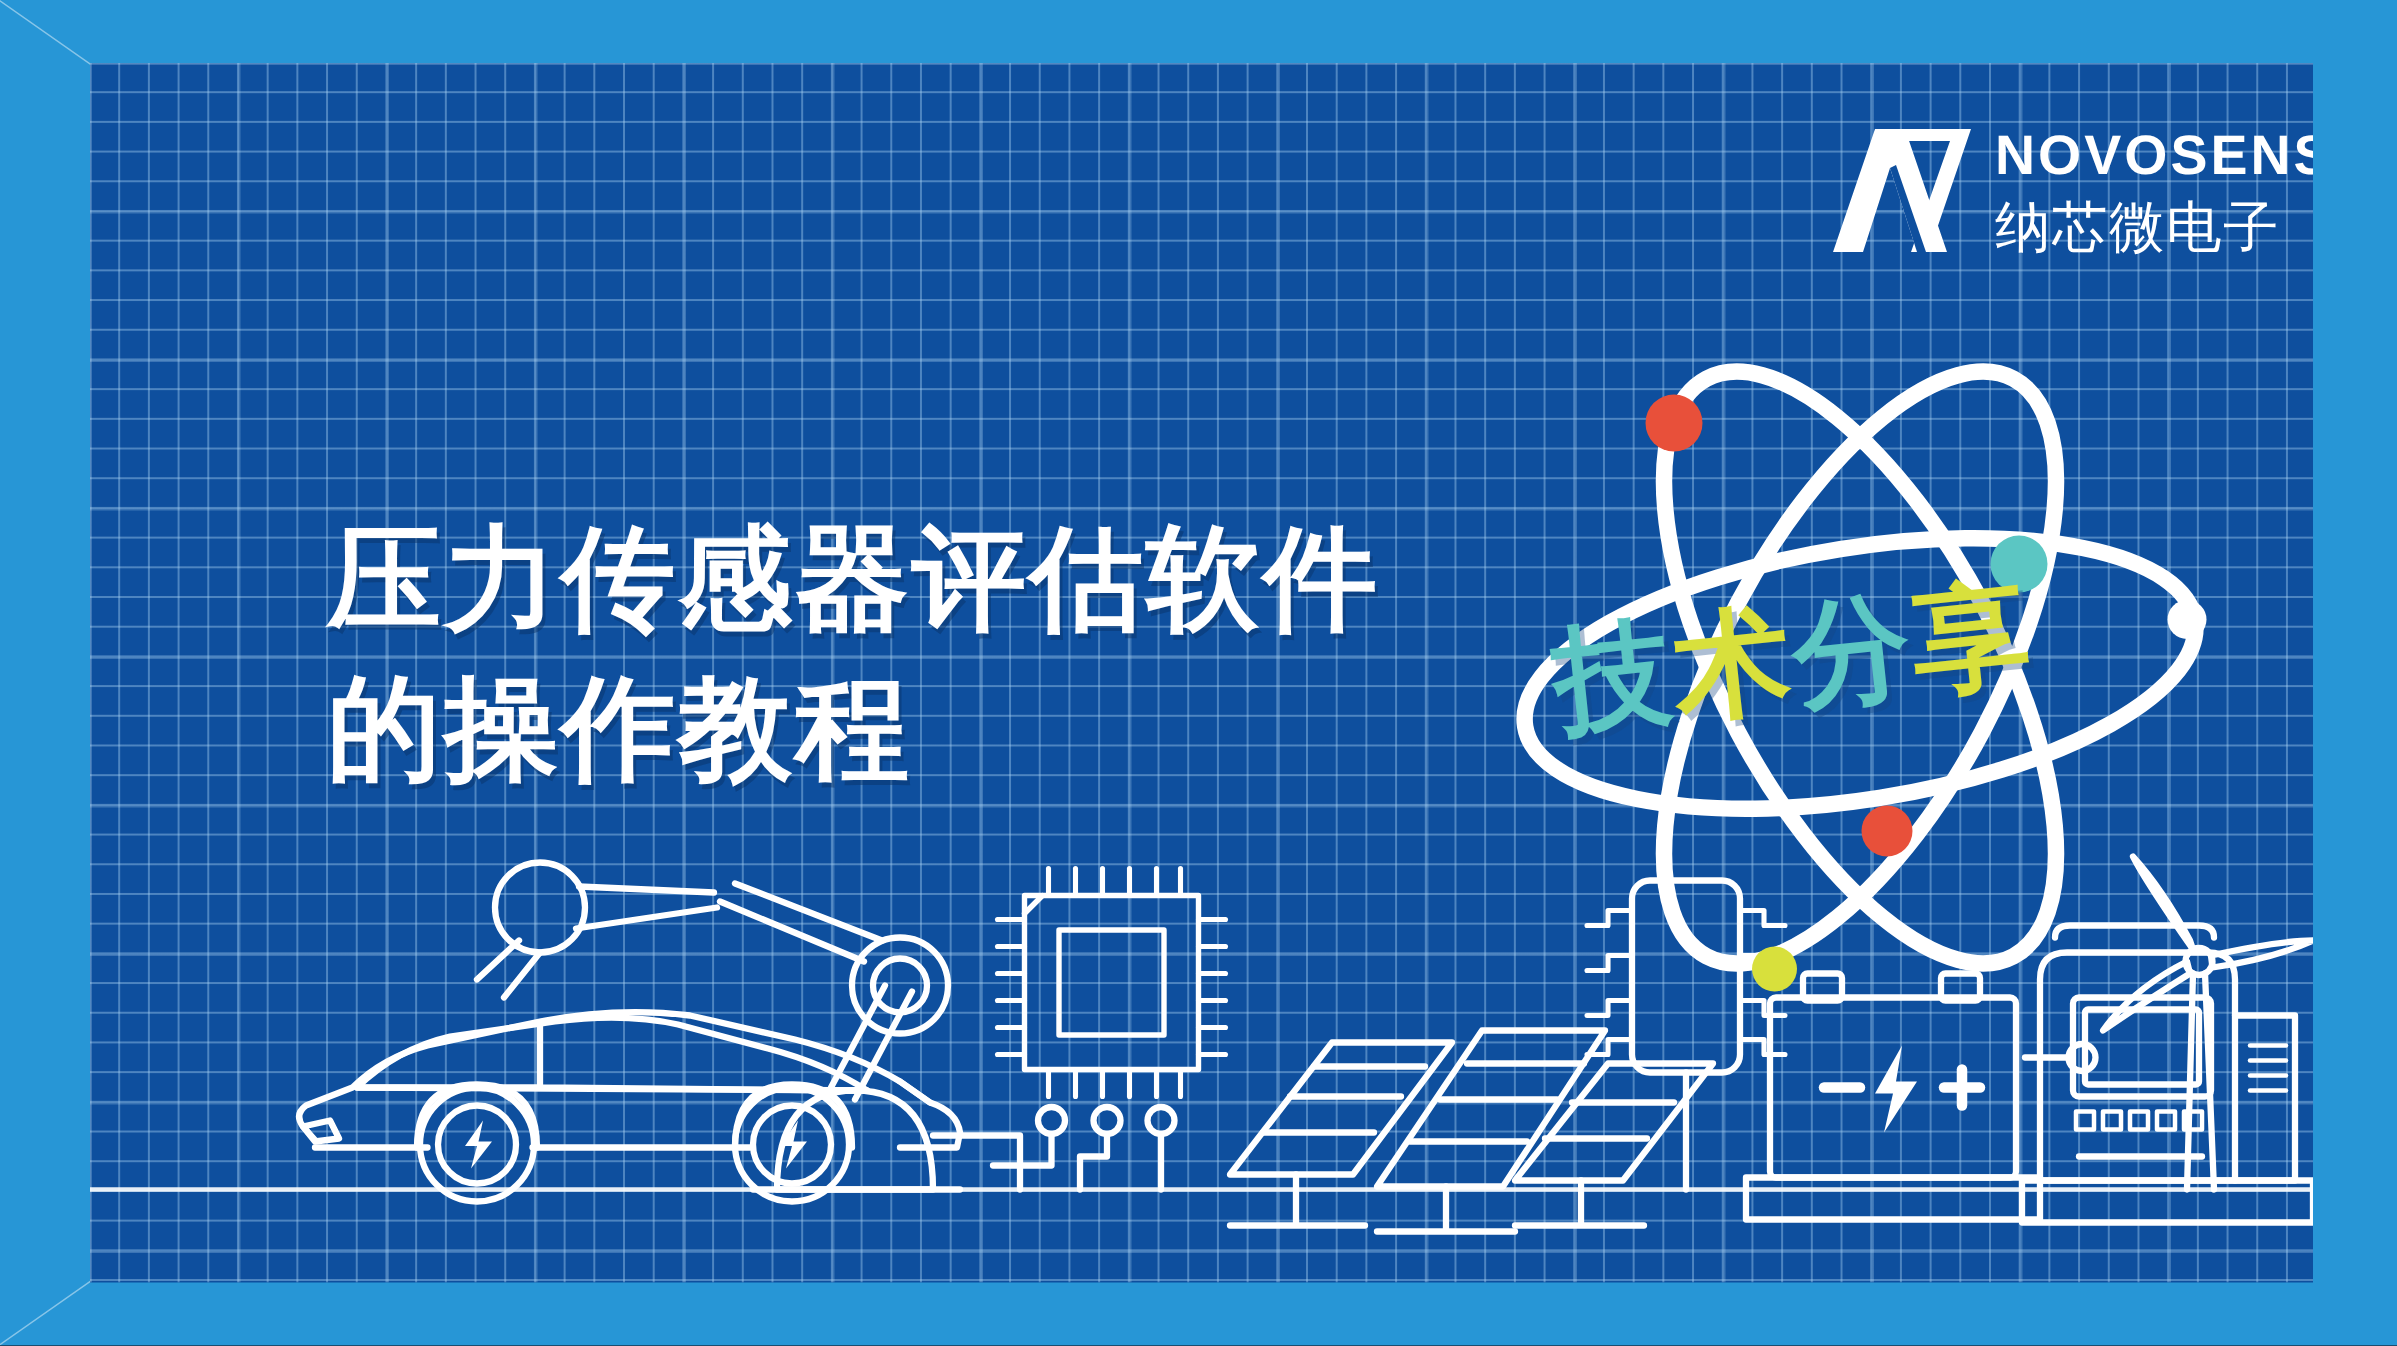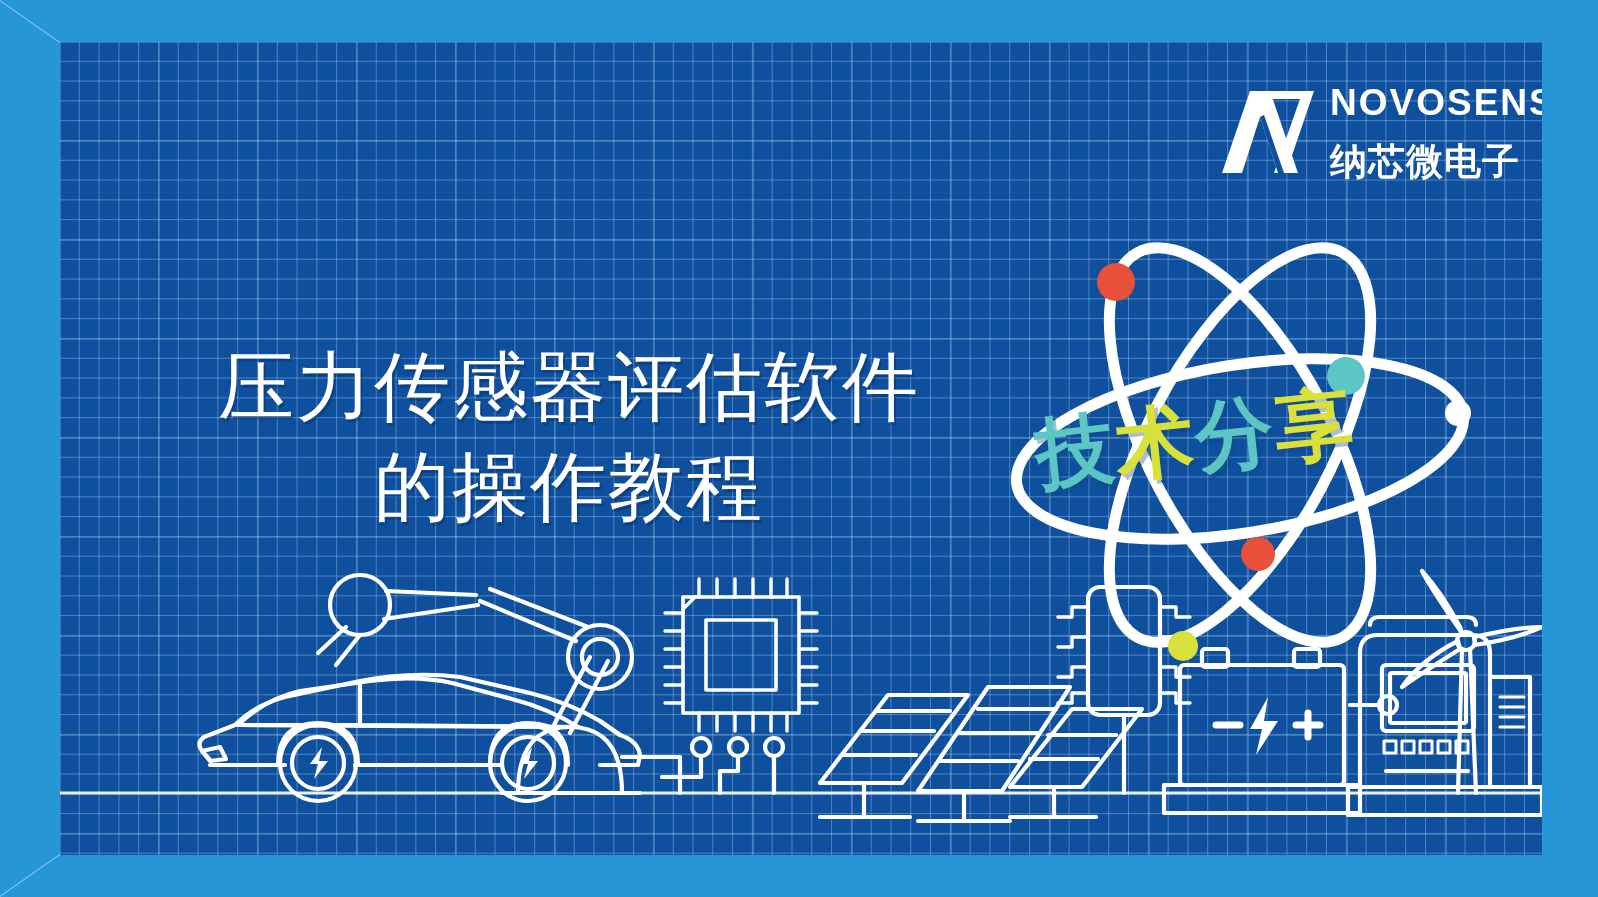--- a/index.html
+++ b/index.html
@@ -79,39 +79,38 @@
   .logo-en {
     color: #ffffff;
     font-size: 37px;
     font-weight: 700;
     letter-spacing: 2.0px;
     white-space: nowrap;
   }
   .logo-cn {
     color: #ffffff;
     font-size: 37px;
-    font-weight: 700;
+    font-weight: 400;
     letter-spacing: 1px;
-    margin-top: 22px;
+    margin-top: 11px;
     white-space: nowrap;
   }
 
   
   .title {
     position: absolute;
     left: 158px;
     top: 295px;
     color: #ffffff;
     font-size: 76px;
-    font-weight: 400;
+    font-weight: 700;
     line-height: 1.32;
     letter-spacing: 2px;
     text-shadow: 2px 3px 0 rgba(8,48,100,0.45);
     white-space: pre-line;
-    text-align: center;
   }
 
   
   .atom {
     position: absolute;
     left: 930px;
     top: 175px;
     width: 500px;
     height: 470px;
   }

